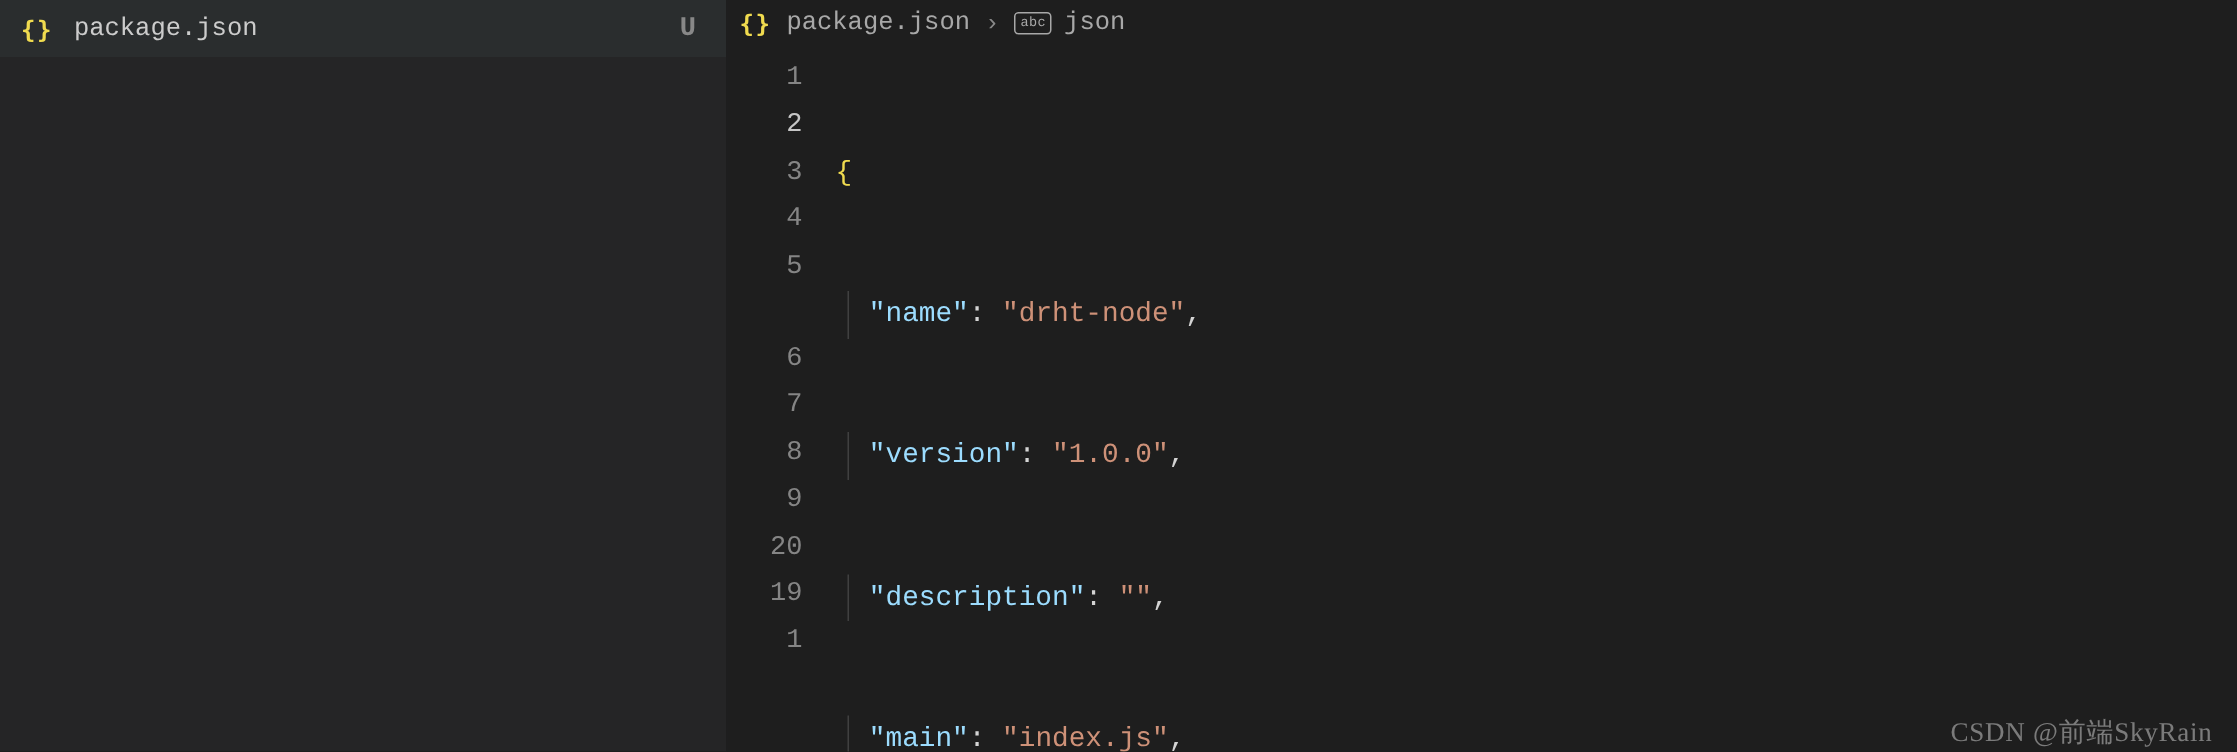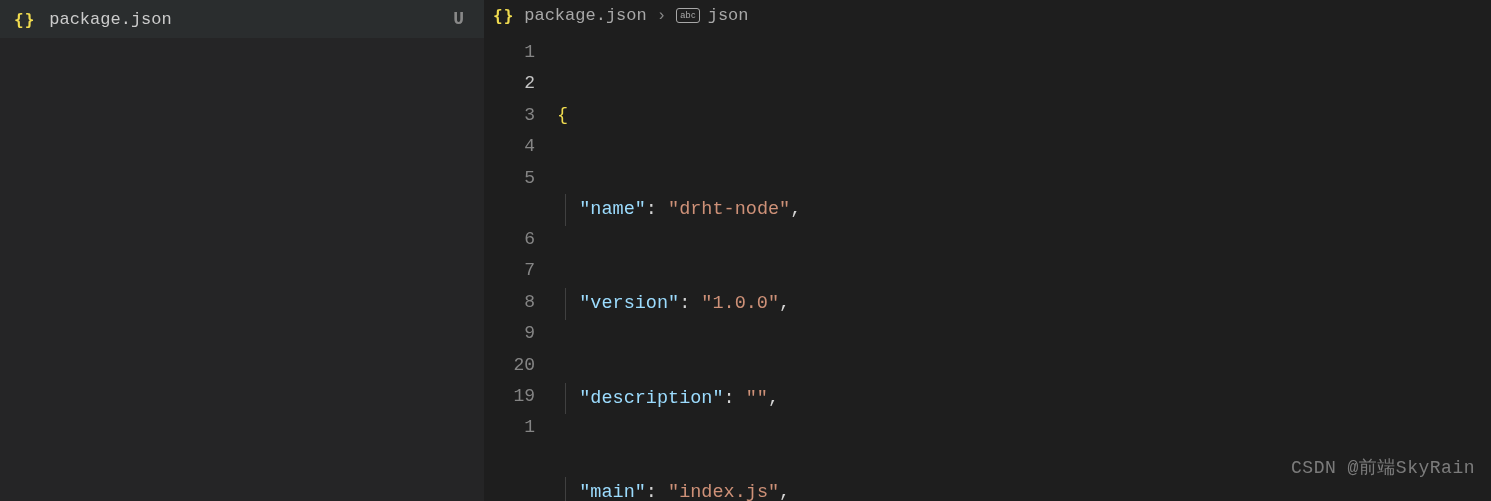--- a/index.html
+++ b/index.html
@@ -56,21 +56,21 @@
       display: inline-flex;
       align-items: center;
       justify-content: center;
       border: 1.5px solid #a8a8a8;
       border-radius: 3px;
       font-size: 9px;
       padding: 0 3px;
       height: 15px;
       margin-right: 8px;
       color: #a8a8a8;
-      font-family: Liberation Sans, sans-serif;
+      font-family: Liberation Mono, monospace;
       letter-spacing: 0.3px;
       line-height: 1;
     }
     .code-area {
       flex: 1;
       display: flex;
       font-size: 18.5px;
       line-height: 1.7;
       padding-top: 6px;
     }
@@ -102,23 +102,23 @@
     }
     .code-line .ig1 { left: 8px; }
     .tok-brace { color: #f0db4f; }
     .tok-key   { color: #9cdcfe; }
     .tok-colon { color: #d4d4d4; }
     .tok-str   { color: #ce9178; }
     .tok-punct { color: #d4d4d4; }
     .watermark {
       position: absolute;
       right: 16px;
-      bottom: 22px;
+      bottom: 1px;
       color: rgba(200,200,200,0.55);
-      font-family: Liberation Mono, monospace;
+      font-family: Liberation Serif, serif;
       font-size: 18px;
       letter-spacing: 0.5px;
       pointer-events: none;
     }
   </style>
 </head>
 <body>
 
 <div class="sidebar">
   <div class="file-tab">

